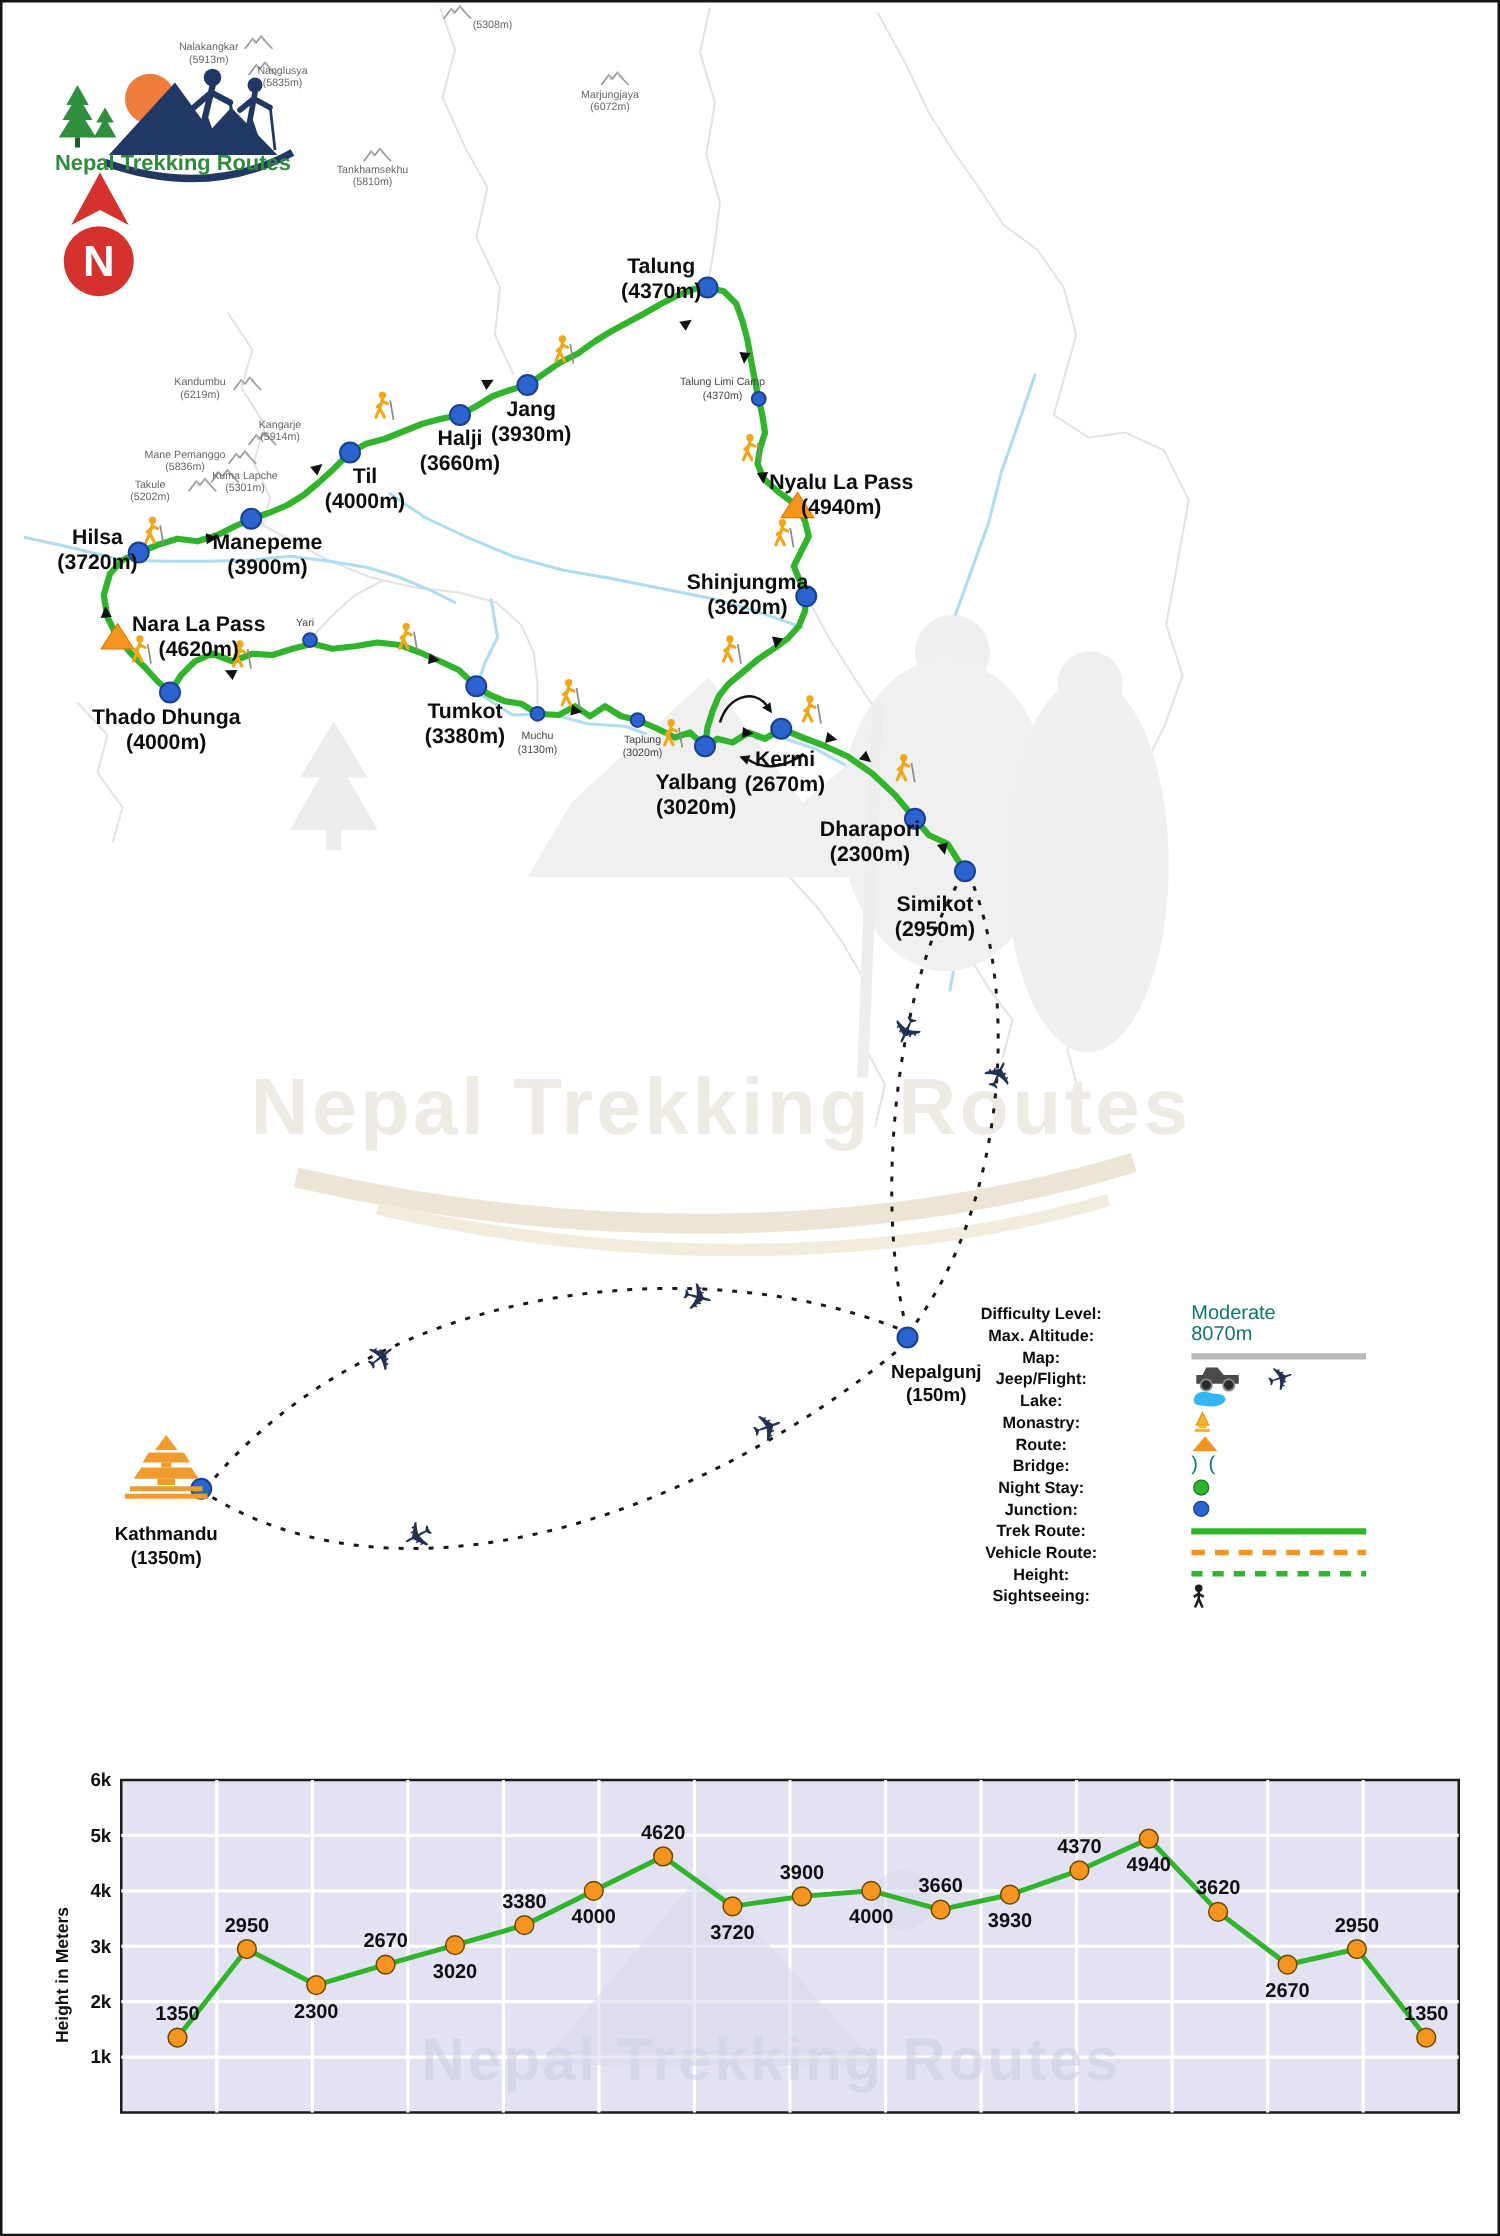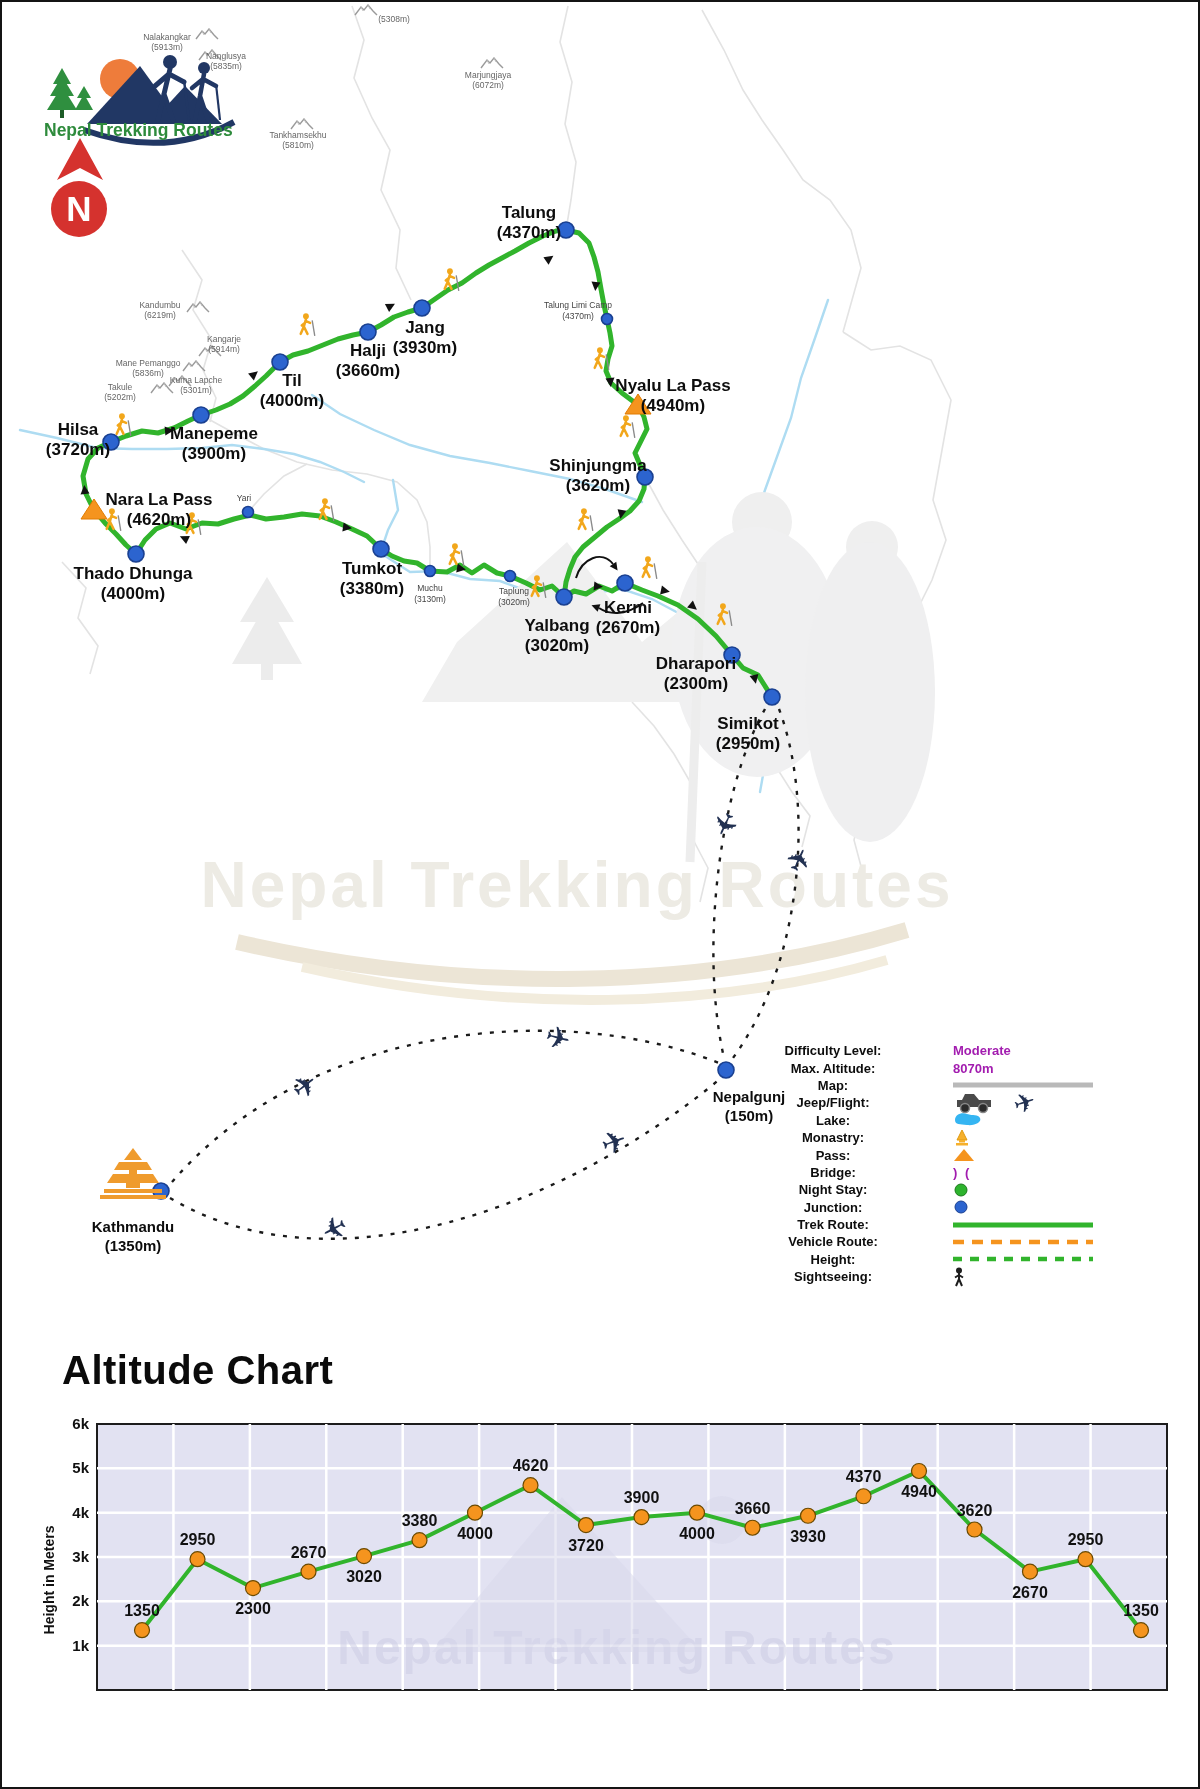--- a/index.html
+++ b/index.html
@@ -4,21 +4,21 @@
 <style>
   html,body{margin:0;padding:0;background:#9a9a9a;}
   .page{position:relative;width:1200px;height:1789px;margin:0 auto;background:#ffffff;
         border:2px solid #141414;box-sizing:border-box;overflow:hidden;
         font-family:"Liberation Sans",sans-serif;}
   #map-svg{position:absolute;top:0;left:0;}
   #legend{position:absolute;left:716px;top:1040px;width:470px;}
   .leg-row{display:flex;align-items:center;height:17.4px;}
   .leg-label{width:230px;text-align:center;font-weight:700;font-size:13px;color:#0d0d0d;line-height:1;}
   .leg-icon{margin-left:5px;display:flex;align-items:center;line-height:1;}
-  .leg-value{font-weight:700;font-size:13px;color:#a21caf;}
+  .leg-value{font-weight:400;font-size:16px;color:#0f766e;}
   #chart-title{position:absolute;left:60px;top:1346px;margin:0;font-size:40px;font-weight:700;
                letter-spacing:0.5px;color:#0b0b0b;}
   #chart-svg{position:absolute;top:1400px;left:0;}
   #footer{position:absolute;top:1736px;left:0;width:1196px;text-align:center;
           font-size:20px;font-weight:700;font-style:italic;color:#111;}
 </style>
 </head>
 <body>
 
 <div class="page">
@@ -304,21 +304,21 @@
         <span class="leg-label">Monastry:</span>
         <span class="leg-icon">
           <svg width="18" height="18">
             <polygon points="9,1 14,11 4,11" fill="#f6b02c" stroke="#e09a10" stroke-width="1"></polygon>
             <rect x="6" y="11" width="6" height="2.5" fill="#f6b02c"></rect>
             <rect x="3" y="14" width="12" height="2.5" fill="#f6b02c"></rect>
           </svg>
         </span>
       </div>
       <div class="leg-row">
-        <span class="leg-label">Pass:</span>
+        <span class="leg-label">Route:</span>
         <span class="leg-icon">
           <svg width="22" height="14">
             <polygon points="11,1 21,13 1,13" fill="#f5941e"></polygon>
           </svg>
         </span>
       </div>
       <div class="leg-row">
         <span class="leg-label">Bridge:</span>
         <span class="leg-icon">
           <span class="leg-value" style="letter-spacing: 2px;">) (</span>
@@ -368,21 +368,20 @@
         <span class="leg-label">Sightseeing:</span>
         <span class="leg-icon">
           <svg width="14" height="20">
             <circle cx="6" cy="3.5" r="3" fill="#1d1d1d"></circle>
             <path d="M6 6 L6 12 M6 8 L2 10.5 M6 8 L10 10.5 M6 12 L3 19 M6 12 L9 19" stroke="#1d1d1d" stroke-width="2" fill="none"></path>
           </svg>
         </span>
       </div>
     </div>
 
-  <h1 id="chart-title">Altitude Chart</h1>
   <svg id="chart-svg" width="1200" height="330" viewBox="0 0 1200 330">
       <rect x="95" y="22" width="1070" height="266" fill="#e2e2f2" stroke="#1c1c1c" stroke-width="2"></rect>
       <line x1="171.42857142857144" y1="22" x2="171.42857142857144" y2="288" stroke="#fff" stroke-width="2.5"></line>
       <line x1="247.85714285714286" y1="22" x2="247.85714285714286" y2="288" stroke="#fff" stroke-width="2.5"></line>
       <line x1="324.2857142857143" y1="22" x2="324.2857142857143" y2="288" stroke="#fff" stroke-width="2.5"></line>
       <line x1="400.7142857142857" y1="22" x2="400.7142857142857" y2="288" stroke="#fff" stroke-width="2.5"></line>
       <line x1="477.14285714285717" y1="22" x2="477.14285714285717" y2="288" stroke="#fff" stroke-width="2.5"></line>
       <line x1="553.5714285714286" y1="22" x2="553.5714285714286" y2="288" stroke="#fff" stroke-width="2.5"></line>
       <line x1="630" y1="22" x2="630" y2="288" stroke="#fff" stroke-width="2.5"></line>
       <line x1="706.4285714285714" y1="22" x2="706.4285714285714" y2="288" stroke="#fff" stroke-width="2.5"></line>

